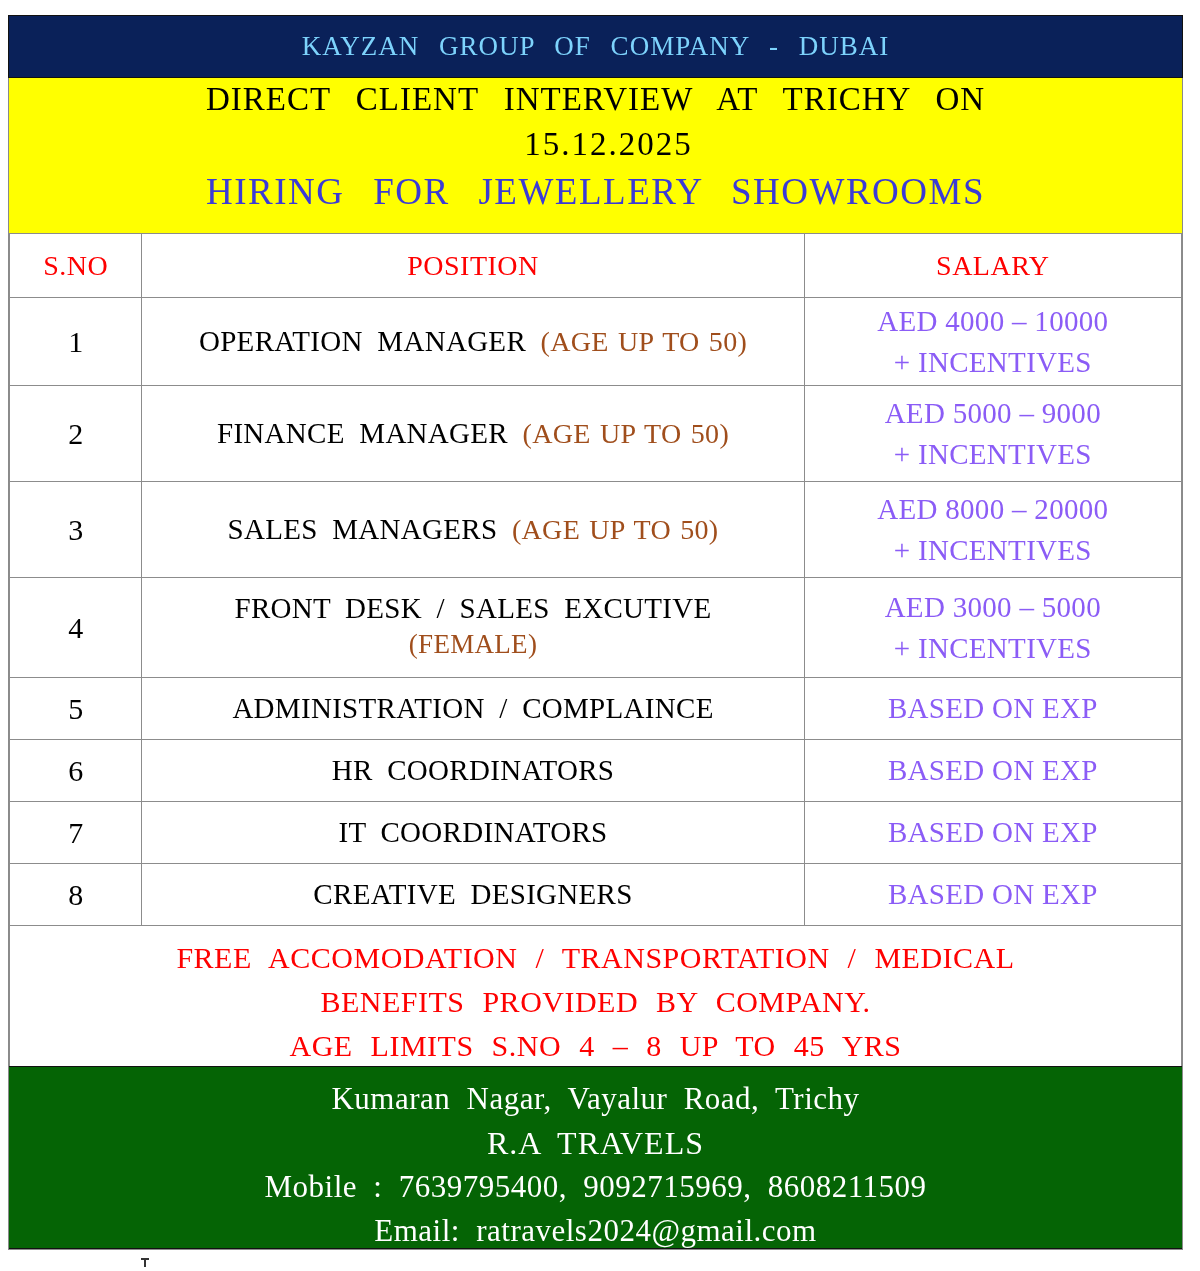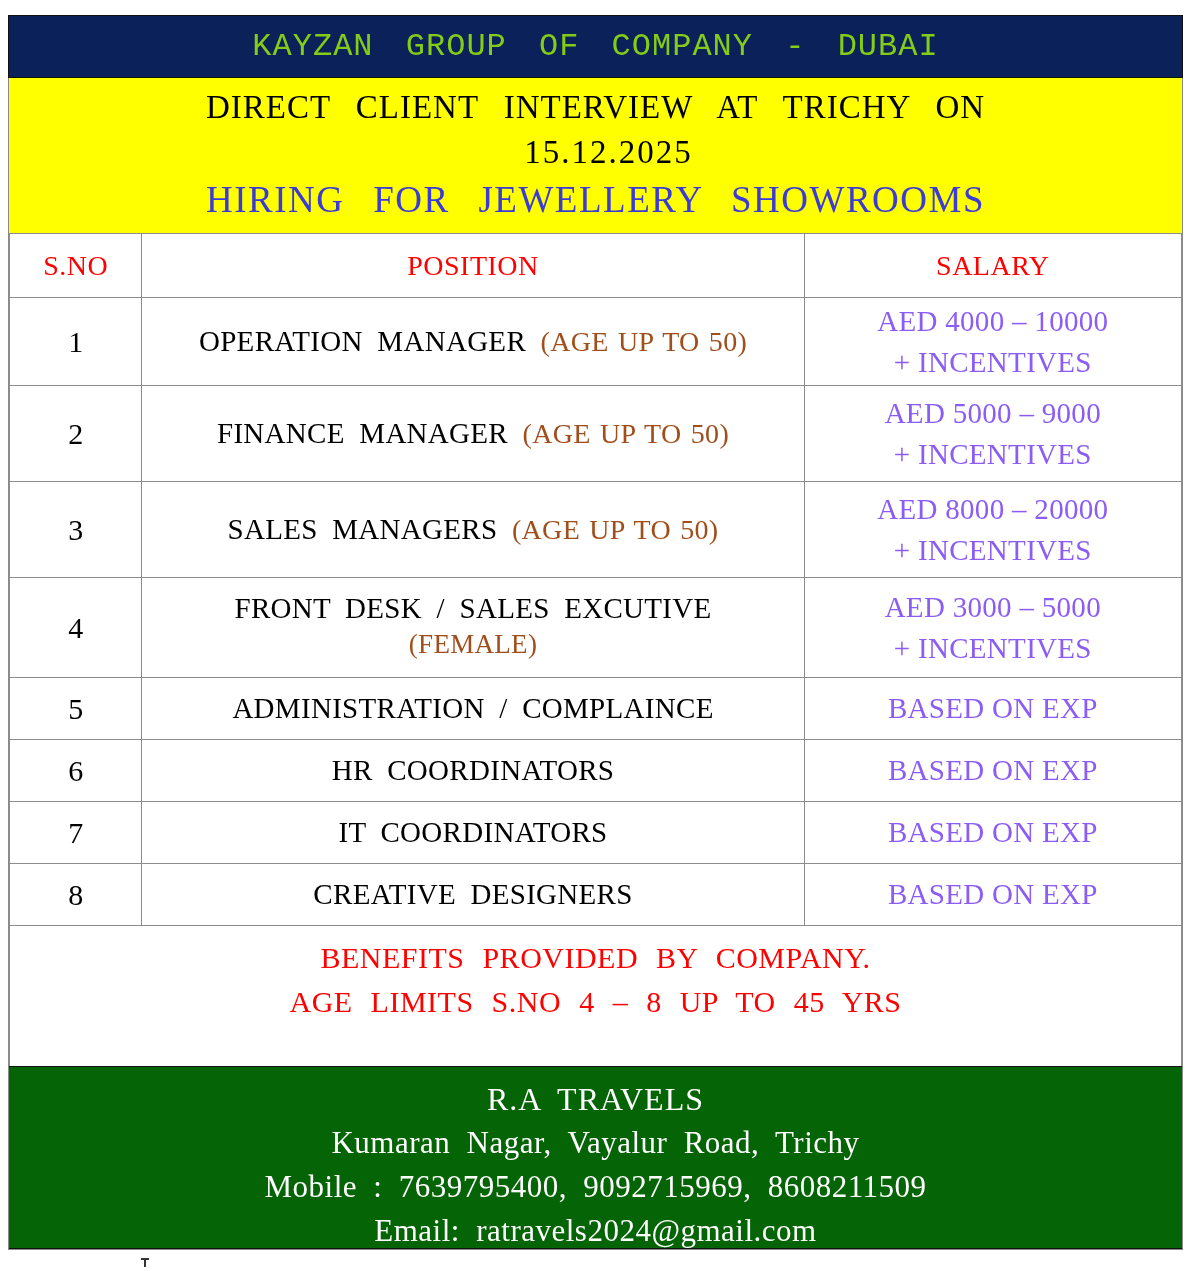--- a/index.html
+++ b/index.html
@@ -23,33 +23,31 @@
   .navy-header {
     background: #0a2159;
     border-bottom: 1px solid #0a2159;
     outline: 1px solid #111111;
     height: 60px;
     display: flex;
     align-items: center;
     justify-content: center;
   }
   .navy-header .title {
-    color: #84cc16;
-    font-size: 32px;
+    color: #7dd3fc;
+    font-size: 27px;
     letter-spacing: 1px;
     word-spacing: 12px;
     white-space: nowrap;
-    font-family: Liberation Mono, monospace;
   }
   
   .yellow-banner {
     background: #ffff00;
     height: 156px;
     text-align: center;
-    padding-top: 8px;
     box-sizing: border-box;
   }
   .banner-line1 {
     color: #000000;
     font-size: 33px;
     line-height: 45px;
     letter-spacing: 1px;
     word-spacing: 16px;
   }
   .banner-line2 {
@@ -288,26 +286,27 @@
         <span>CREATIVE DESIGNERS</span>
       </td>
       <td class="sal">
         <div class="sal-line">BASED ON EXP</div>
       </td>
     </tr>
   </tbody>
     </table>
 
   <div class="note-block">
+    <div class="note-line">FREE ACCOMODATION / TRANSPORTATION / MEDICAL</div>
     <div class="note-line">BENEFITS PROVIDED BY COMPANY.</div>
     <div class="note-line">AGE LIMITS S.NO 4 – 8 UP TO 45 YRS</div>
   </div>
 
   <div class="green-footer">
+    <div class="footer-line">Kumaran Nagar, Vayalur Road, Trichy</div>
     <div class="footer-line footer-company">R.A TRAVELS</div>
-    <div class="footer-line">Kumaran Nagar, Vayalur Road, Trichy</div>
     <div class="footer-line">Mobile : 7639795400, 9092715969, 8608211509</div>
     <div class="footer-line">Email: ratravels2024@gmail.com</div>
   </div>
 
 </div>
 
 <div class="cursor-artifact"></div>
 
 </body></html>

